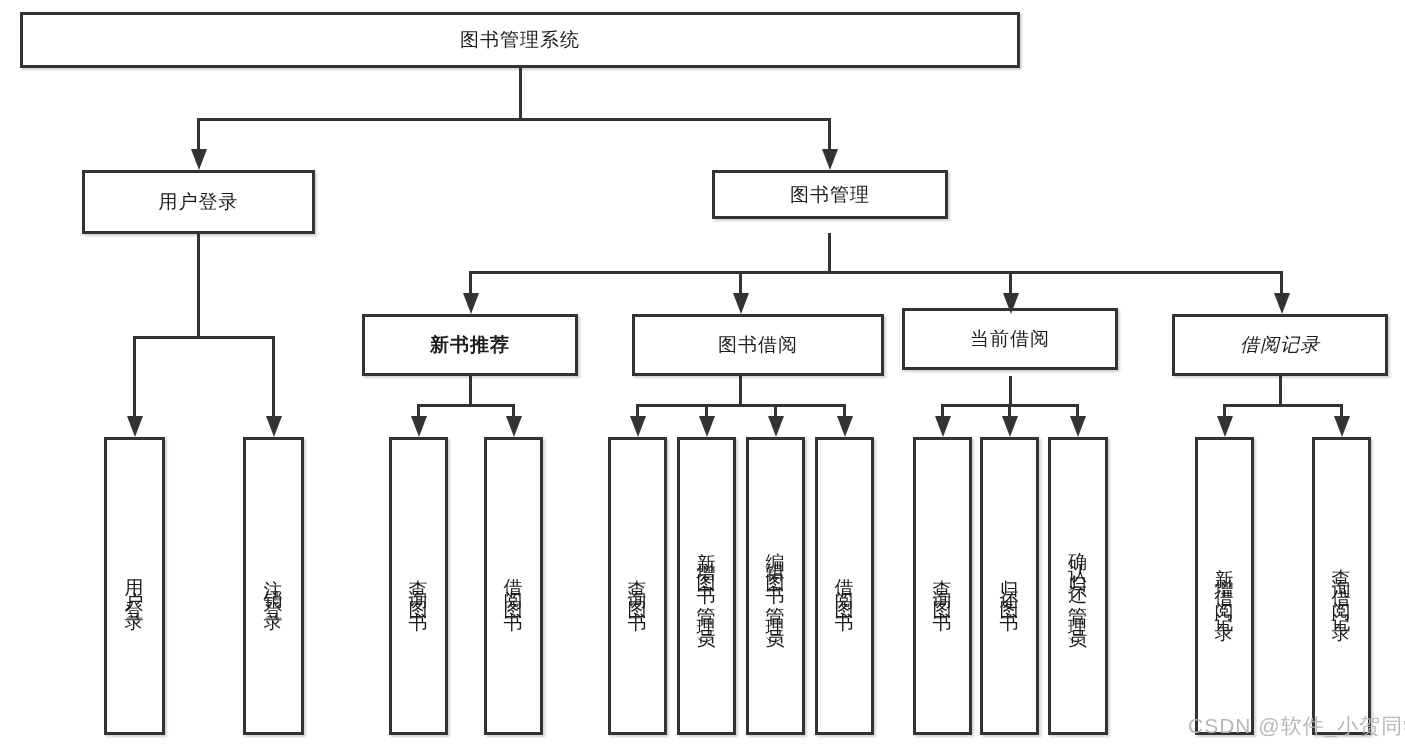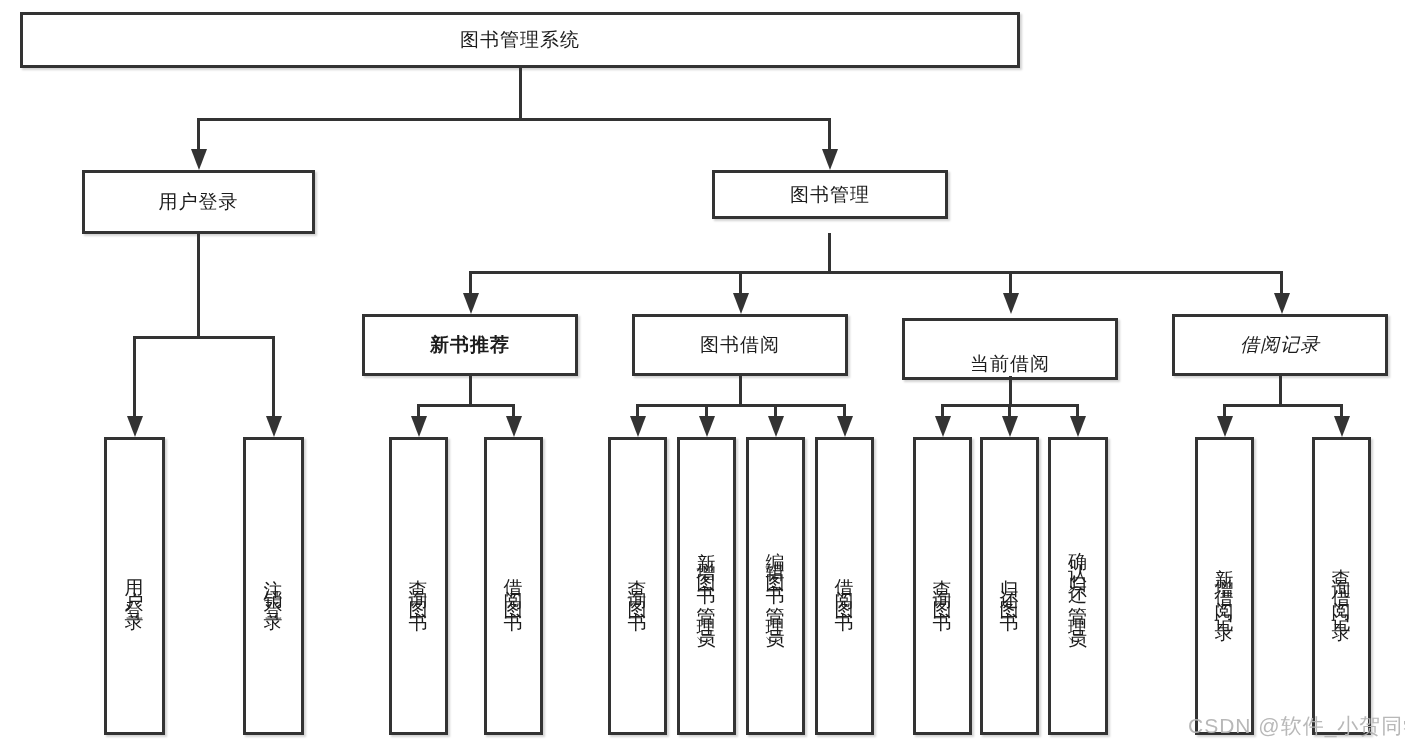--- a/index.html
+++ b/index.html
@@ -49,25 +49,25 @@
   </div>
 
   <div class="node" style="left:712px;top:170px;width:236px;height:49px;">
     <span class="hlabel">图书管理</span>
   </div>
 
   <div class="node" style="left:362px;top:314px;width:216px;height:62px;font-weight:bold;">
     <span class="hlabel">新书推荐</span>
   </div>
 
-  <div class="node" style="left:632px;top:314px;width:216px;height:62px;">
+  <div class="node" style="left:632px;top:314px;width:252px;height:62px;">
     <span class="hlabel">图书借阅</span>
   </div>
 
-  <div class="node" style="left:902px;top:318px;width:216px;height:62px;align-items:flex-end;">
+  <div class="node" style="left:902px;top:308px;width:216px;height:62px;">
     <span class="hlabel">当前借阅</span>
   </div>
 
   <div class="node" style="left:1172px;top:314px;width:216px;height:62px;font-style:italic;">
     <span class="hlabel">借阅记录</span>
   </div>
 
   <div class="node vbox" style="left:104px;">
     <span class="vlabel">用户登录</span>
   </div>

